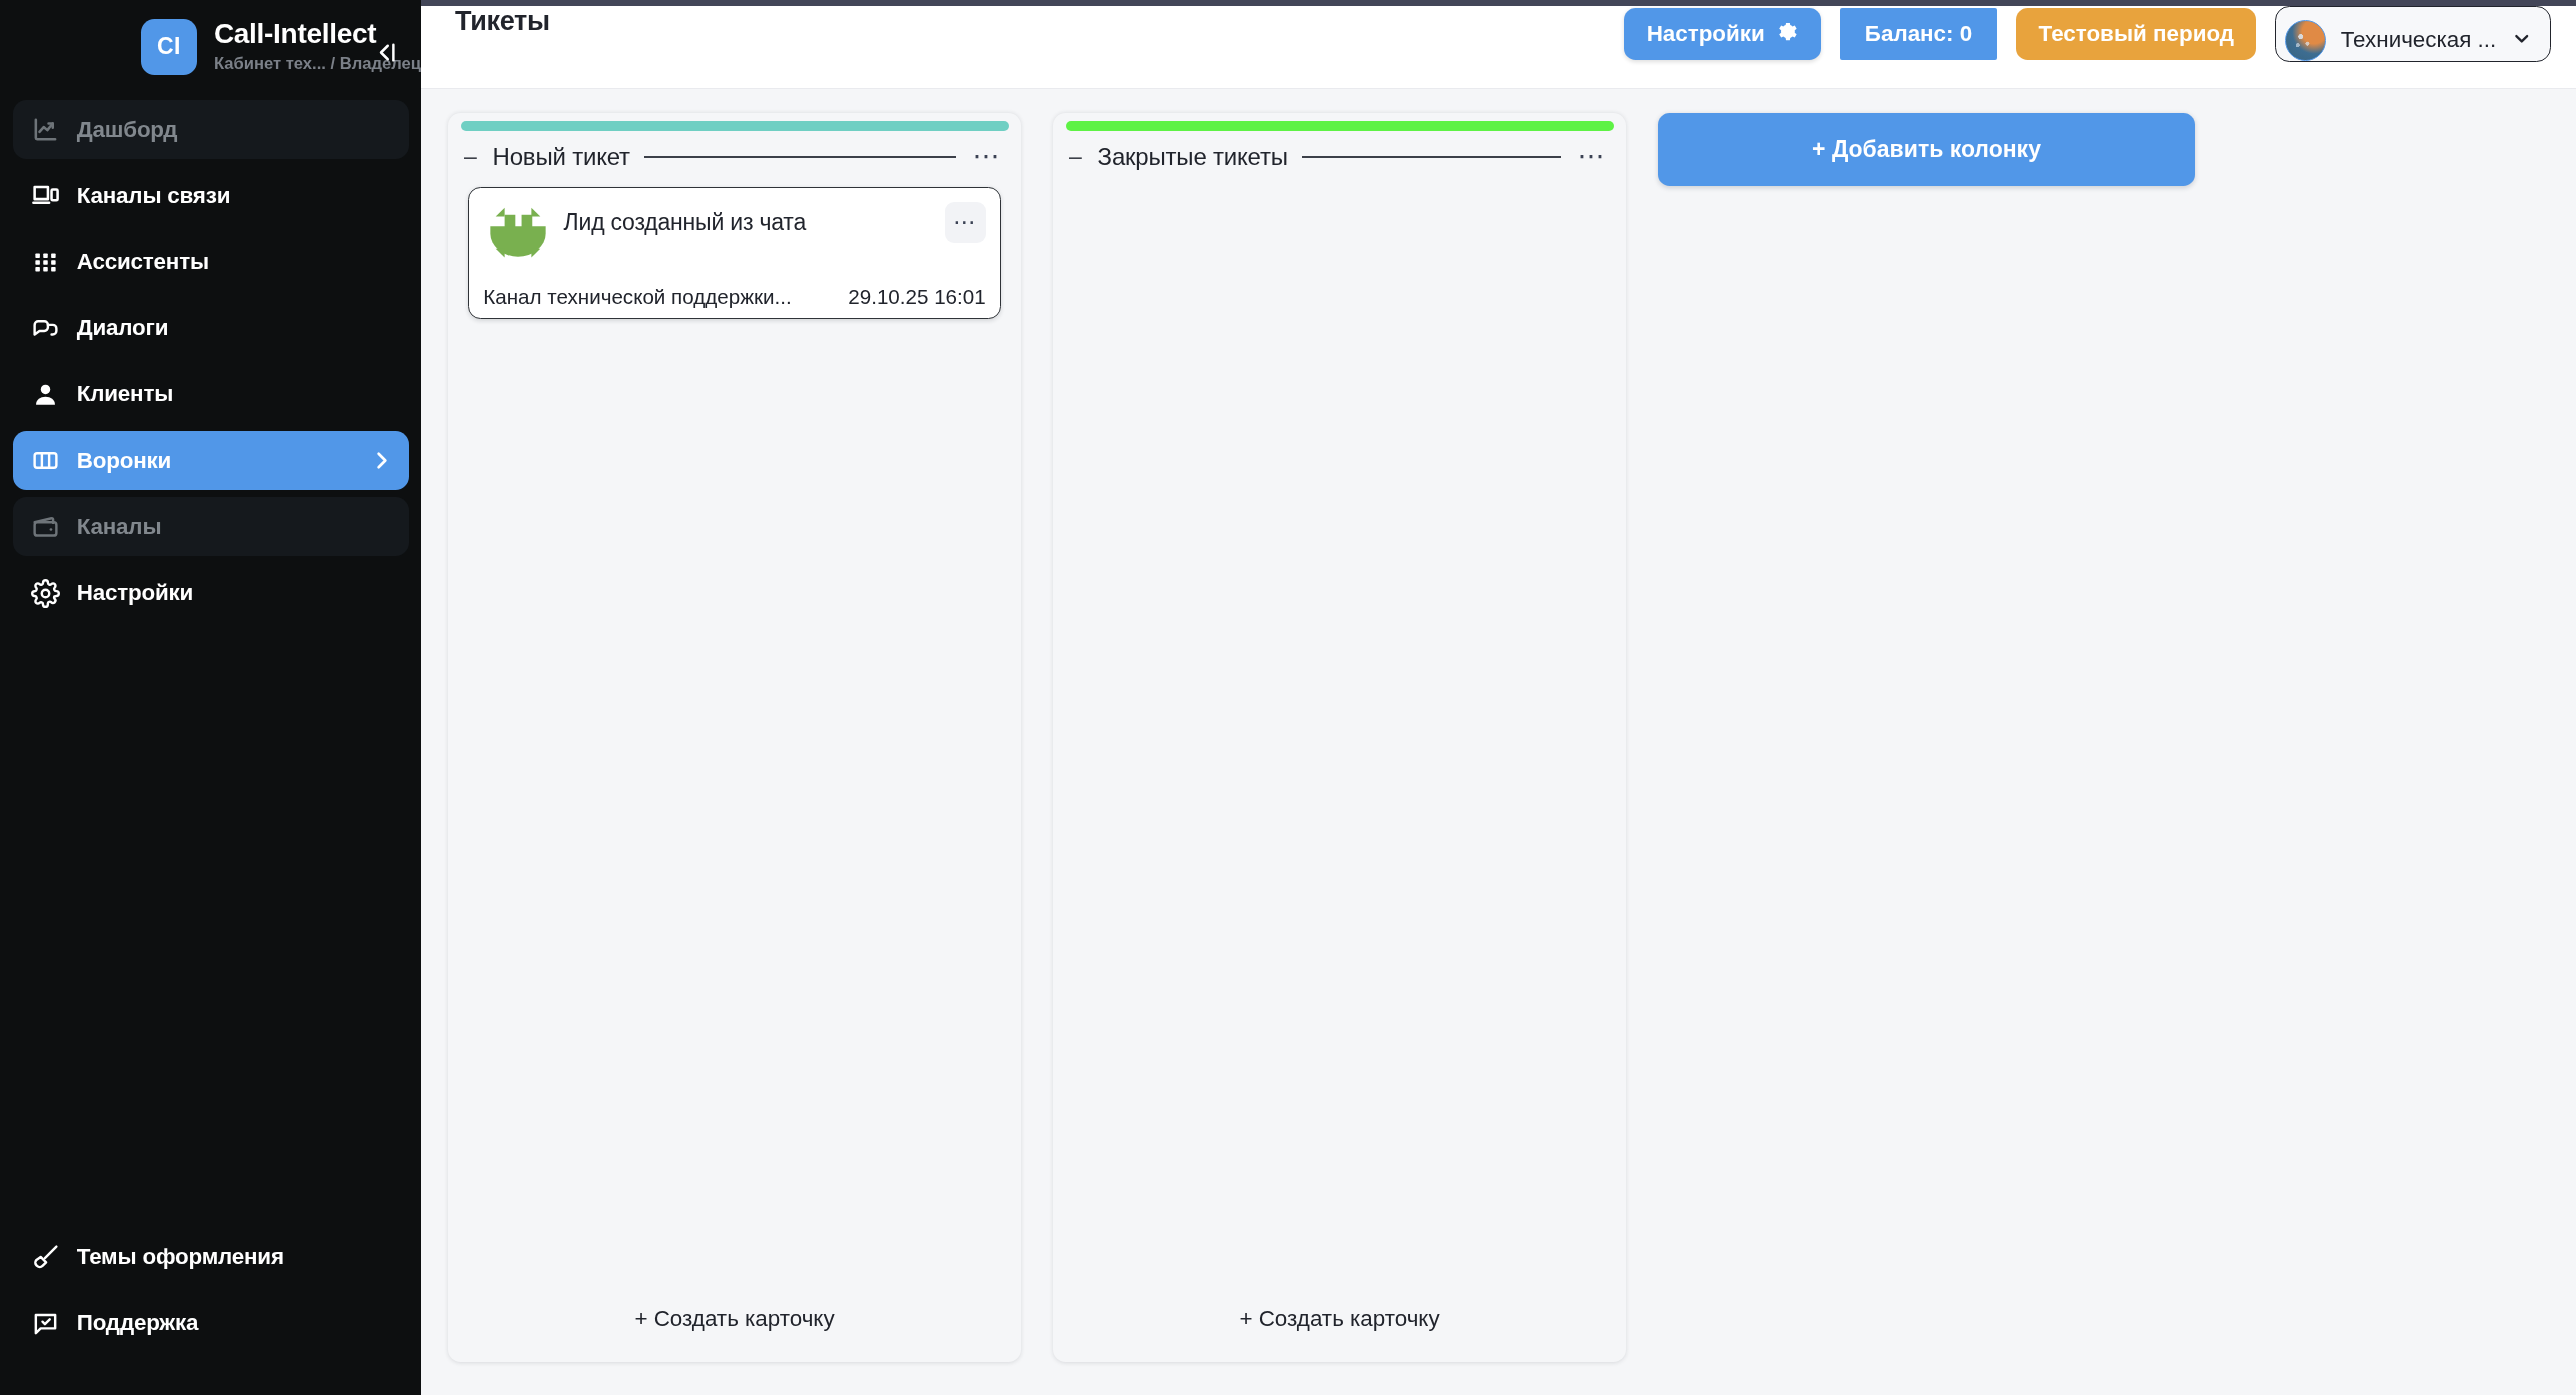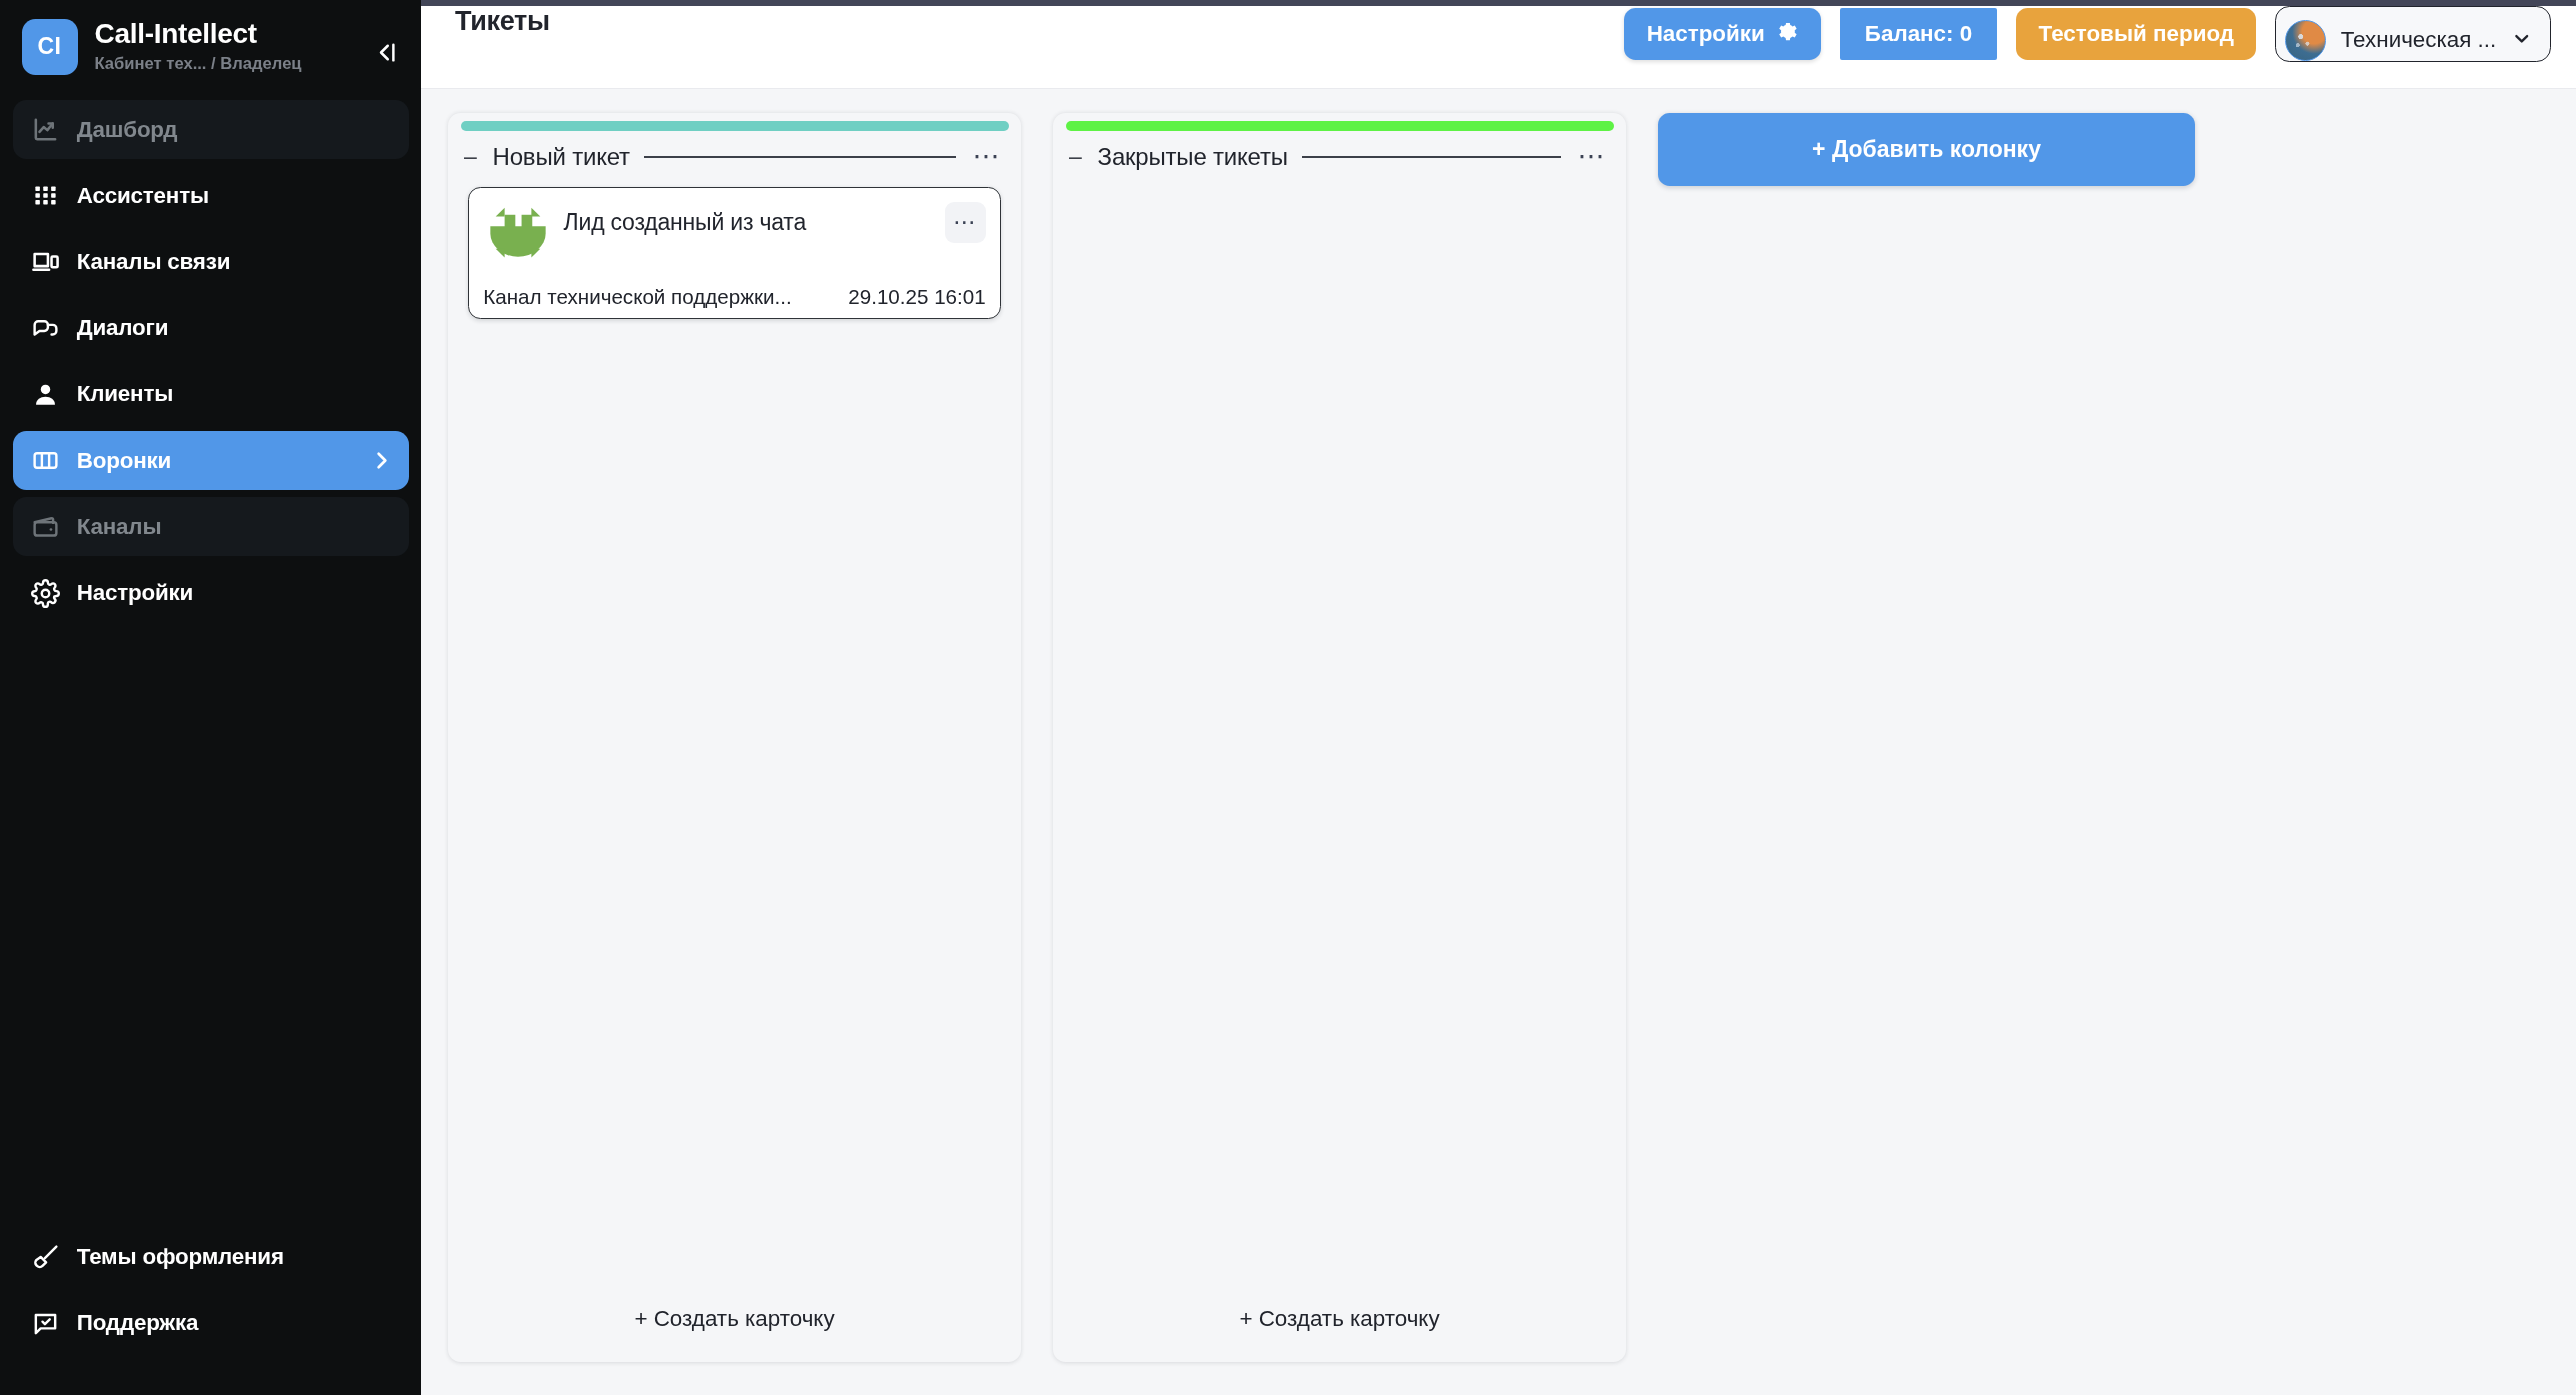--- a/index.html
+++ b/index.html
@@ -22,21 +22,21 @@
   .sidebar {
     position: absolute; top: 0; left: 0;
     width: 421px; height: 1395px;
     background: #0d0f10;
     display: flex; flex-direction: column;
     z-index: 5;
   }
   .brand {
     display: flex; align-items: center;
     padding: 18px 0 18px 21.5px;
-    position: relative; height: 93px;
+    position: relative; height: 93px; justify-content: flex-end;
   }
   .brand-logo {
     width: 56px; height: 56px; border-radius: 13.4px;
     background: #5197e8;
     color: #ffffff; font-size: 23px; font-weight: 700;
     display: flex; align-items: center; justify-content: center;
     letter-spacing: 0.4px; flex: none;
   }
   .brand-text { margin-left: 17px; }
   .brand-title {
@@ -256,48 +256,48 @@
 
       <div class="nav-item dim">
         <span class="nav-ico">
           <svg width="29" height="29" viewBox="0 0 24 24" fill="none" stroke="currentColor" stroke-width="2.1" stroke-linecap="round" stroke-linejoin="round">
             <path d="M4 4v15a1 1 0 0 0 1 1h15"></path>
               <path d="M7 14l3.5-4 3 2.5L18 7"></path>
               <path d="M14.5 7H18v3.5"></path>
           </svg>
         </span>
         <span class="nav-label">Дашборд</span>
+      </div>
+
+      <div class="nav-item">
+        <span class="nav-ico">
+          <svg width="29" height="29" viewBox="0 0 24 24" fill="none" stroke="currentColor" stroke-width="2.1" stroke-linecap="round" stroke-linejoin="round">
+            <path d="M3 5h11v10H3z"></path>
+              <path d="M2 18h13"></path>
+              <rect x="17" y="7" width="5" height="9" rx="1"></rect>
+          </svg>
+        </span>
+        <span class="nav-label">Каналы связи</span>
       </div>
 
       <div class="nav-item">
         <span class="nav-ico">
           <svg width="27" height="27" viewBox="0 0 24 24" fill="currentColor">
             <rect x="3" y="4" width="4" height="4" rx="0.6"></rect>
               <rect x="10" y="4" width="4" height="4" rx="0.6"></rect>
               <rect x="17" y="4" width="4" height="4" rx="0.6"></rect>
             <rect x="3" y="10" width="4" height="4" rx="0.6"></rect>
               <rect x="10" y="10" width="4" height="4" rx="0.6"></rect>
               <rect x="17" y="10" width="4" height="4" rx="0.6"></rect>
             <rect x="3" y="16" width="4" height="4" rx="0.6"></rect>
               <rect x="10" y="16" width="4" height="4" rx="0.6"></rect>
               <rect x="17" y="16" width="4" height="4" rx="0.6"></rect>
           </svg>
         </span>
         <span class="nav-label">Ассистенты</span>
-      </div>
-
-      <div class="nav-item">
-        <span class="nav-ico">
-          <svg width="29" height="29" viewBox="0 0 24 24" fill="none" stroke="currentColor" stroke-width="2.1" stroke-linecap="round" stroke-linejoin="round">
-            <path d="M3 5h11v10H3z"></path>
-              <path d="M2 18h13"></path>
-              <rect x="17" y="7" width="5" height="9" rx="1"></rect>
-          </svg>
-        </span>
-        <span class="nav-label">Каналы связи</span>
       </div>
 
       <div class="nav-item">
         <span class="nav-ico">
           <svg width="29" height="29" viewBox="0 0 24 24" fill="none" stroke="currentColor" stroke-width="2" stroke-linecap="round" stroke-linejoin="round">
             <path d="M3 9a3 3 0 0 1 3-3h5a3 3 0 0 1 3 3v2a3 3 0 0 1-3 3H7l-4 3z"></path>
             <path d="M14 9h4a3 3 0 0 1 3 3v2a3 3 0 0 1-3 3h-1"></path>
           </svg>
         </span>
         <span class="nav-label">Диалоги</span>

